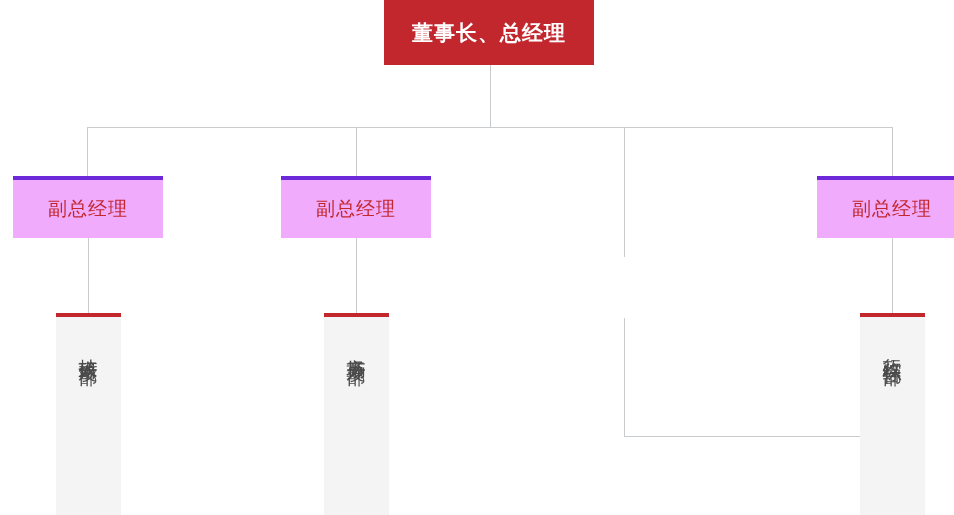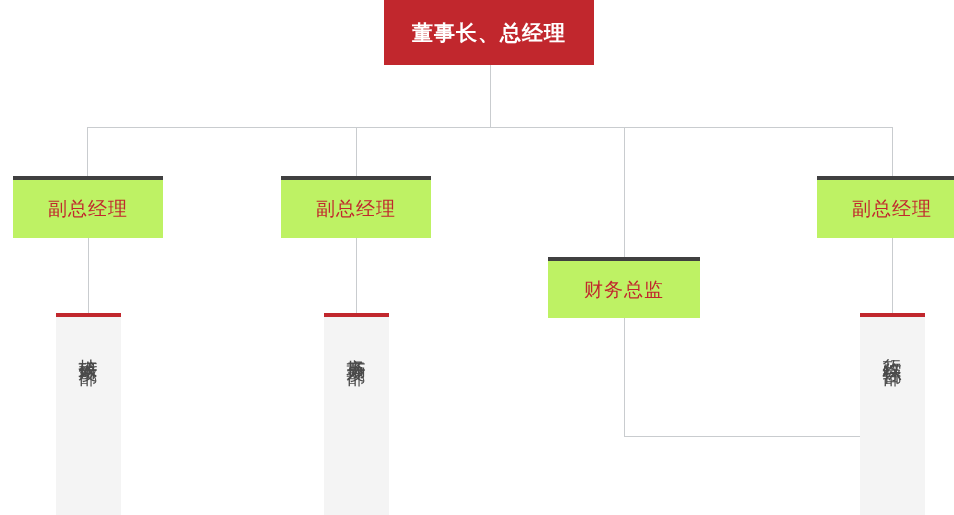--- a/index.html
+++ b/index.html
@@ -39,22 +39,22 @@
 
   .node-top {
     background: #c1272d;
     color: #ffffff;
     font-size: 21px;
     font-weight: bold;
     letter-spacing: 1px;
   }
 
   .node-mid {
-    background: #bef264;
-    border-top: 4px solid #404040;
+    background: #f0abfc;
+    border-top: 4px solid #6d28d9;
     color: #c1272d;
     font-size: 19px;
     letter-spacing: 1px;
   }
 
   .node-dept {
     background: #f4f4f4;
     border-top: 4px solid #c1272d;
     color: #4a4a4a;
     font-size: 19px;
@@ -91,23 +91,20 @@
   <div class="line line-v" style="left:879px; top:127px; width:1px; height:49px;"></div>
 
   <div class="node node-mid" style="left:0px; top:176px; width:150px; height:62px;">
     <span>副总经理</span>
   </div>
 
   <div class="node node-mid" style="left:268px; top:176px; width:150px; height:62px;">
     <span>副总经理</span>
   </div>
 
-  <div class="node node-mid" style="left:535px; top:257px; width:152px; height:61px;">
-    <span>财务总监</span>
-  </div>
 
   <div class="node node-mid" style="left:804px; top:176px; width:150px; height:62px;">
     <span>副总经理</span>
   </div>
 
   <div class="line line-v" style="left:75px; top:238px; width:1px; height:76px;"></div>
   <div class="line line-v" style="left:343px; top:238px; width:1px; height:76px;"></div>
   <div class="line line-v" style="left:879px; top:238px; width:1px; height:76px;"></div>
 
   <div class="line line-v" style="left:611px; top:318px; width:1px; height:118px;"></div>

